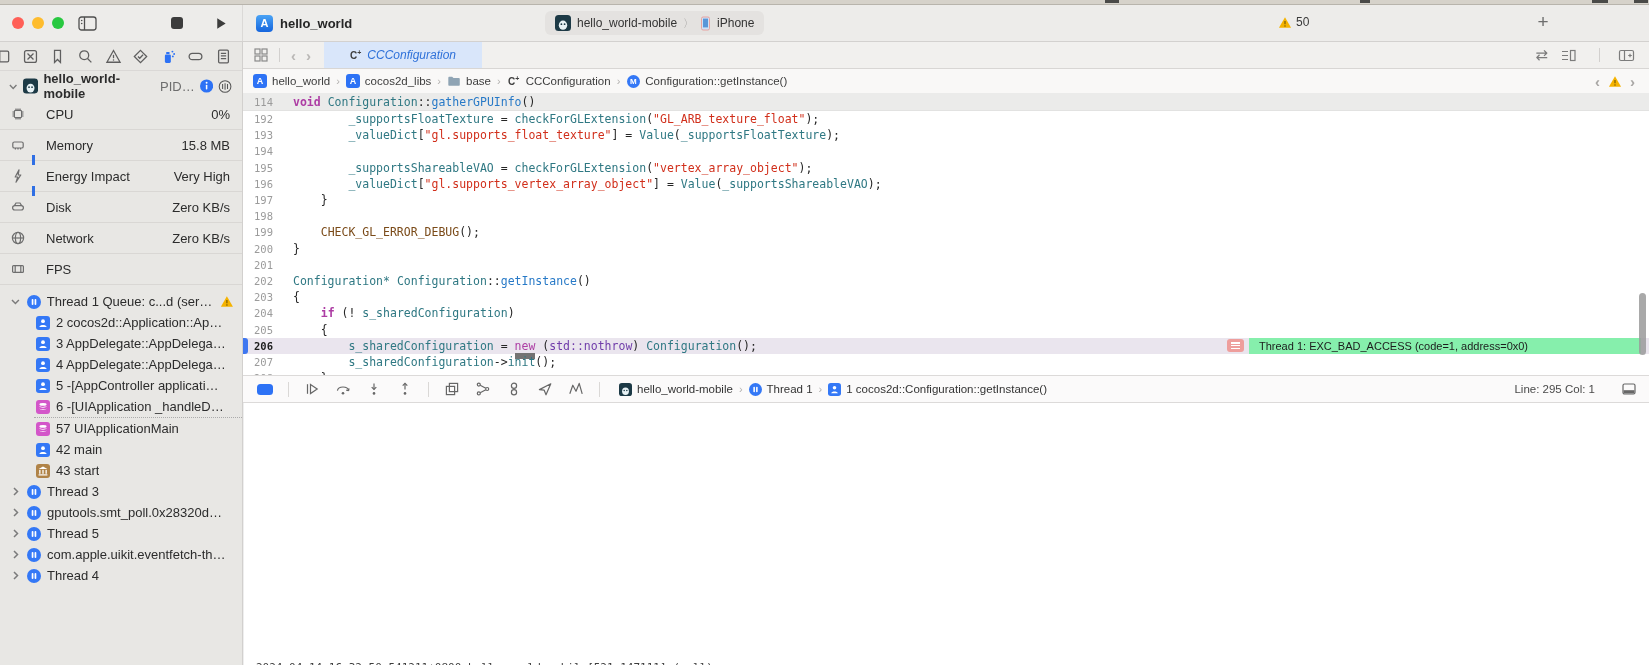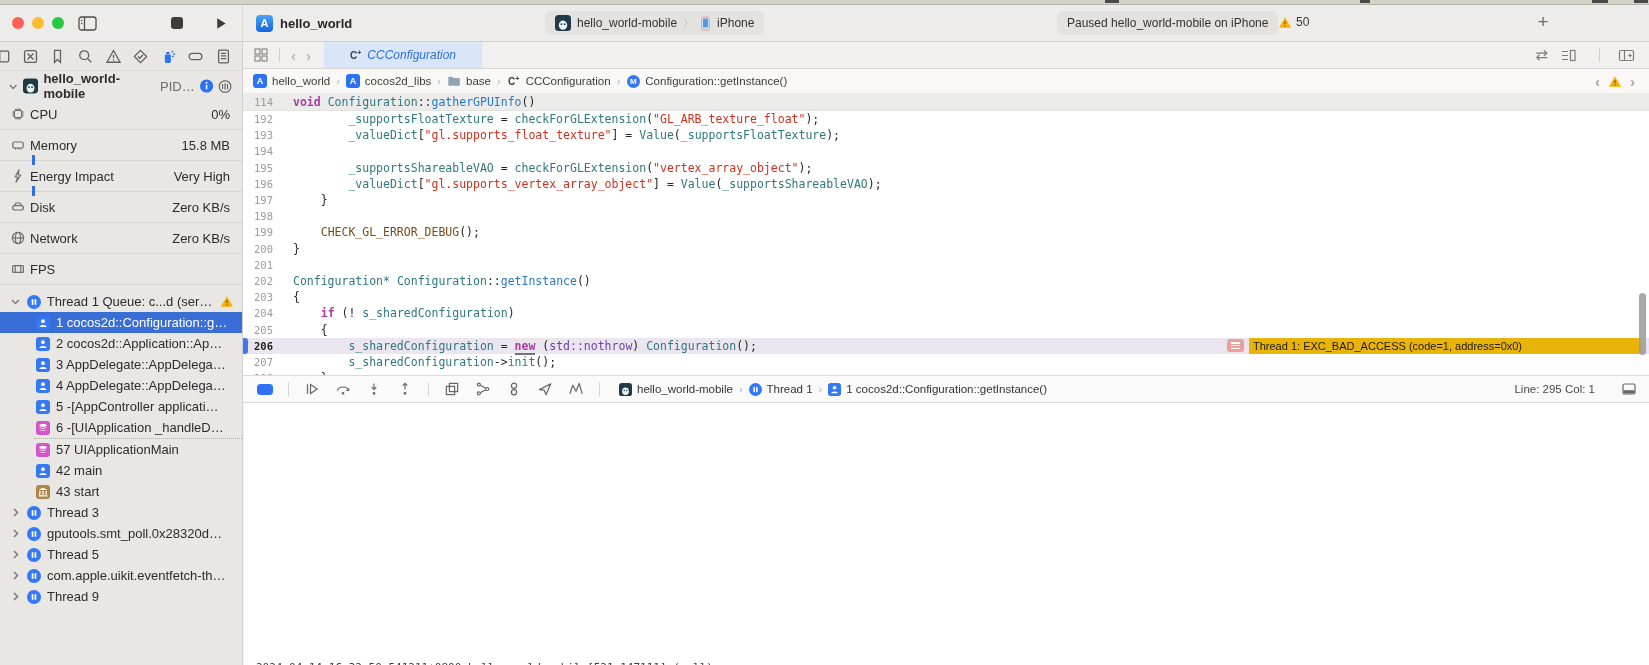--- a/index.html
+++ b/index.html
@@ -39,21 +39,21 @@
   .nav-icons{height:28px;display:flex;align-items:center;justify-content:space-between;padding:0 10px 0 0;border-bottom:1px solid #dad8d6;}
   .nav-btn{width:17px;height:17px;color:#5f5f5f;}
   .nav-btn.active{color:#2d72f5;}
   .nav-btn:first-child{margin-left:-6px;}
   .proc-row{height:26px;display:flex;align-items:center;gap:5px;padding:2px 10px 0 8px;}
   .proc-name{font-weight:bold;font-size:13px;}
   .proc-pid{color:#6e6e6e;}
   .chev{width:11px;height:11px;color:#7b7b7b;}
   .info-i{width:14px;height:14px;margin-left:auto;}
   .rings-i{width:15px;height:15px;color:#555;}
-  .gauge{height:30px;display:flex;align-items:center;gap:4px;padding:0 12px 0 10px;border-bottom:1px solid #d9d7d4;position:relative;}
+  .gauge{height:30px;display:flex;align-items:center;gap:20px;padding:0 12px 0 10px;border-bottom:1px solid #d9d7d4;position:relative;}
   .gauge:first-child{border-top:none;}
   .g-icon{width:16px;height:16px;color:#6e6e6e;}
   .g-val{margin-left:auto;}
   .mini{position:absolute;left:32px;bottom:-5px;width:3px;height:10px;background:#2f6fe4;z-index:2;}
   .threads{padding-top:6px;}
   .t-row{height:21px;display:flex;align-items:center;gap:6px;padding:0 8px 0 10px;white-space:nowrap;}
   .t-row.frame{padding-left:36px;}
   .t-row.sel{background:#3a6ed7;color:#fff;}
   .t-ic{width:14px;height:14px;min-width:14px;}
   .t-warn{margin-left:auto;}
@@ -83,28 +83,28 @@
 
   
   .mono{font-family:"DejaVu Sans Mono","Liberation Mono",monospace;}
   .sticky{height:17px;background:#ebebea;border-bottom:1px solid #e2e2e1;display:flex;align-items:center;}
   .code-area{flex:1;position:relative;overflow:hidden;background:#fff;}
   .code-row{height:16.2px;display:flex;align-items:center;position:relative;}
   .ln{width:30px;min-width:30px;text-align:right;padding-right:8px;color:#9b9b9b;font-size:10.5px;}
   .ct{white-space:pre;font-size:11.5px;padding-left:12px;}
   .c-d{color:#262626}.c-k{color:#ad3da4;font-weight:bold}.c-s{color:#d12f1b}
   .c-m{color:#7a4a18}.c-t{color:#2f7883}.c-f{color:#2779c7}.c-y{color:#703daa}
-  .c-n{color:#ad3da4;font-weight:bold;border-bottom:2px solid #737373;}
+  .c-n{color:#ad3da4;font-weight:normal;border-bottom:6px solid #737373;}
   .code-row.hl{background:#eae5ee;}
   .code-row.hl .ln{color:#1d1d1d;font-weight:bold;}
   .hl-bar{position:absolute;left:0;top:0;bottom:0;width:5px;background:#3f77f0;border-radius:0 3px 3px 0;}
   .anno{position:absolute;right:8px;top:0;bottom:0;display:flex;align-items:center;gap:5px;}
   .anno-chip{width:17px;height:13px;background:#ee9e9c;border-radius:3px;display:flex;flex-direction:column;justify-content:center;gap:1.5px;align-items:center;}
   .anno-chip b{width:9px;height:1.3px;background:#fff;display:block;}
-  .anno-band{width:392px;height:16.2px;background:#eab308;display:flex;align-items:center;padding-left:4px;box-sizing:border-box;font-size:11px;color:#1c1c1c;}
+  .anno-band{width:392px;height:16.2px;background:#86efac;display:flex;align-items:center;padding-left:10px;box-sizing:border-box;font-size:11px;color:#1c1c1c;}
   .vthumb{position:absolute;right:3px;top:182px;width:7px;height:62px;background:#9a9a9a;border-radius:4px;opacity:.85;}
 
   
   .debug-bar{height:26px;background:#fbfafa;border-top:1px solid #dcdad9;border-bottom:1px solid #dcdad9;display:flex;align-items:center;padding-left:14px;gap:15px;font-size:11.5px;color:#333;}
   .db-ic{width:16px;height:16px;color:#676767;}
   .bp-toggle{width:16px;height:11px;background:#2d72f5;border-radius:3.5px;}
   .db-div{width:1px;height:15px;background:#dad8d6;}
   .db-crumbs{display:flex;align-items:center;margin-left:4px;}
   .db-crumbs .i{width:13px;height:13px;}
   .db-right{margin-left:auto;display:flex;align-items:center;gap:26px;padding-right:12px;color:#4a4a4a;}
@@ -165,23 +165,20 @@
       <span>hello_world-mobile</span>
       <span class="sep-ch">〉</span>
       <span class="i phone-i">
         <svg viewBox="0 0 11 15">
             <rect x="1.5" y="1" width="8" height="13" rx="1.6" fill="#cfe1f5" stroke="#e8a2a0" stroke-width="1"></rect>
             <rect x="3" y="2.6" width="5" height="8.8" fill="#5a96d8"></rect>
           </svg>
       </span>
       <span>iPhone</span>
     </div>
-    <div class="capsule cap-status">
-      <span>Paused hello_world-mobile on iPhone</span>
-    </div>
     <div class="tb-warn">
       <span class="i warn-i">
         <svg viewBox="0 0 16 15">
             <path d="M8 1.5L15 13.5H1z" fill="#f5b300"></path>
             <path d="M8 5.8v3.6" stroke="#7a5b00" stroke-width="1.4"></path>
             <circle cx="8" cy="11.5" r=".9" fill="#7a5b00"></circle>
           </svg>
       </span>
       <span>50</span>
     </div>
@@ -385,30 +382,20 @@
             </span>
             <span class="t-label">Thread 1 Queue: c...d (serial)</span>
             <span class="i t-warn" style="width: 14px; height: 13px;">
               <svg viewBox="0 0 16 15">
                 <path d="M8 1.5L15 13.5H1z" fill="#f5b300"></path>
                 <path d="M8 5.8v3.6" stroke="#7a5b00" stroke-width="1.4"></path>
                 <circle cx="8" cy="11.5" r=".9" fill="#7a5b00"></circle>
               </svg>
             </span>
           </div>
-          <div class="t-row frame sel">
-            <span class="i t-ic">
-              <svg viewBox="0 0 14 14">
-                <rect width="14" height="14" rx="3" fill="#3478f6"></rect>
-                <circle cx="7" cy="5.2" r="1.9" fill="#fff"></circle>
-                <path d="M3.4 11c.5-2.6 6.7-2.6 7.2 0z" fill="#fff"></path>
-              </svg>
-            </span>
-            <span class="t-label">1 cocos2d::Configuration::g…</span>
-          </div>
           <div class="t-row frame">
             <span class="i t-ic">
               <svg viewBox="0 0 14 14">
                 <rect width="14" height="14" rx="3" fill="#3478f6"></rect>
                 <circle cx="7" cy="5.2" r="1.9" fill="#fff"></circle>
                 <path d="M3.4 11c.5-2.6 6.7-2.6 7.2 0z" fill="#fff"></path>
               </svg>
             </span>
             <span class="t-label">2 cocos2d::Application::Ap…</span>
           </div>
@@ -560,21 +547,21 @@
                 <path d="M4 2l3.5 3.5L4 9" fill="none" stroke="currentColor" stroke-width="1.5"></path>
               </svg>
             </span>
             <span class="i t-ic">
               <svg viewBox="0 0 14 14">
                 <circle cx="7" cy="7" r="7" fill="#3478f6"></circle>
                 <rect x="4.7" y="4" width="1.7" height="6" rx=".8" fill="#fff"></rect>
                 <rect x="7.6" y="4" width="1.7" height="6" rx=".8" fill="#fff"></rect>
               </svg>
             </span>
-            <span class="t-label">Thread 9</span>
+            <span class="t-label">Thread 4</span>
           </div>
         </div>
     </aside>
 
     <section class="editor">
 
       <div class="tab-bar">
         <span class="i tbar-ic">
           <svg viewBox="0 0 16 16">
               <g fill="none" stroke="currentColor" stroke-width="1.2">

